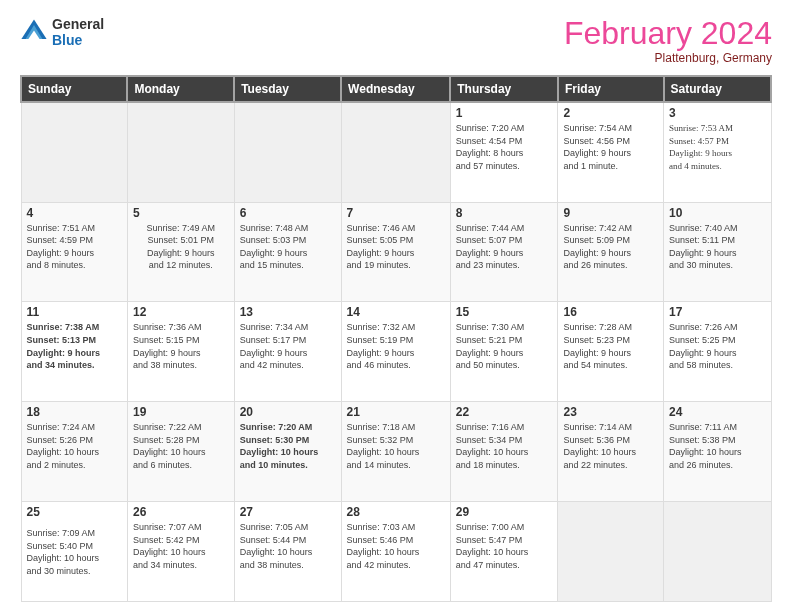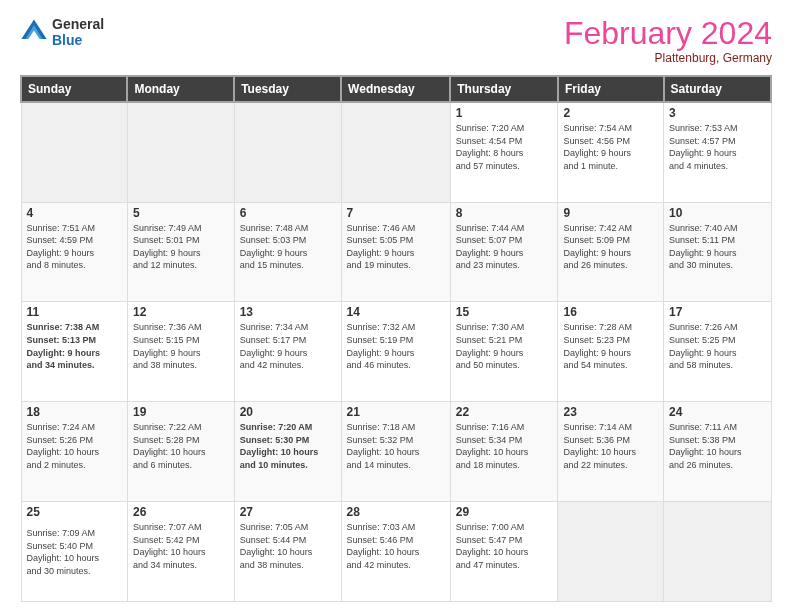--- a/index.html
+++ b/index.html
@@ -137,37 +137,37 @@
           </td>
           <td>
             <div class="day-number">2</div>
             <div class="day-info" style="white-space: pre-line;">Sunrise: 7:54 AM
 Sunset: 4:56 PM
 Daylight: 9 hours
 and 1 minute.</div>
           </td>
           <td>
             <div class="day-number">3</div>
-            <div class="day-info" style="white-space: pre-line;">Sunrise: 7:53 AM
+            <div class="day-info" style="white-space: pre-line; font-family: Liberation Serif, serif;">Sunrise: 7:53 AM
 Sunset: 4:57 PM
 Daylight: 9 hours
 and 4 minutes.</div>
           </td>
         </tr>
         <tr>
           <td>
             <div class="day-number">4</div>
             <div class="day-info" style="white-space: pre-line;">Sunrise: 7:51 AM
 Sunset: 4:59 PM
 Daylight: 9 hours
 and 8 minutes.</div>
           </td>
           <td>
             <div class="day-number">5</div>
-            <div class="day-info" style="white-space: pre-line;">Sunrise: 7:49 AM
+            <div class="day-info" style="white-space: pre-line; text-align: center;">Sunrise: 7:49 AM
 Sunset: 5:01 PM
 Daylight: 9 hours
 and 12 minutes.</div>
           </td>
           <td>
             <div class="day-number">6</div>
             <div class="day-info" style="white-space: pre-line;">Sunrise: 7:48 AM
 Sunset: 5:03 PM
 Daylight: 9 hours
 and 15 minutes.</div>

